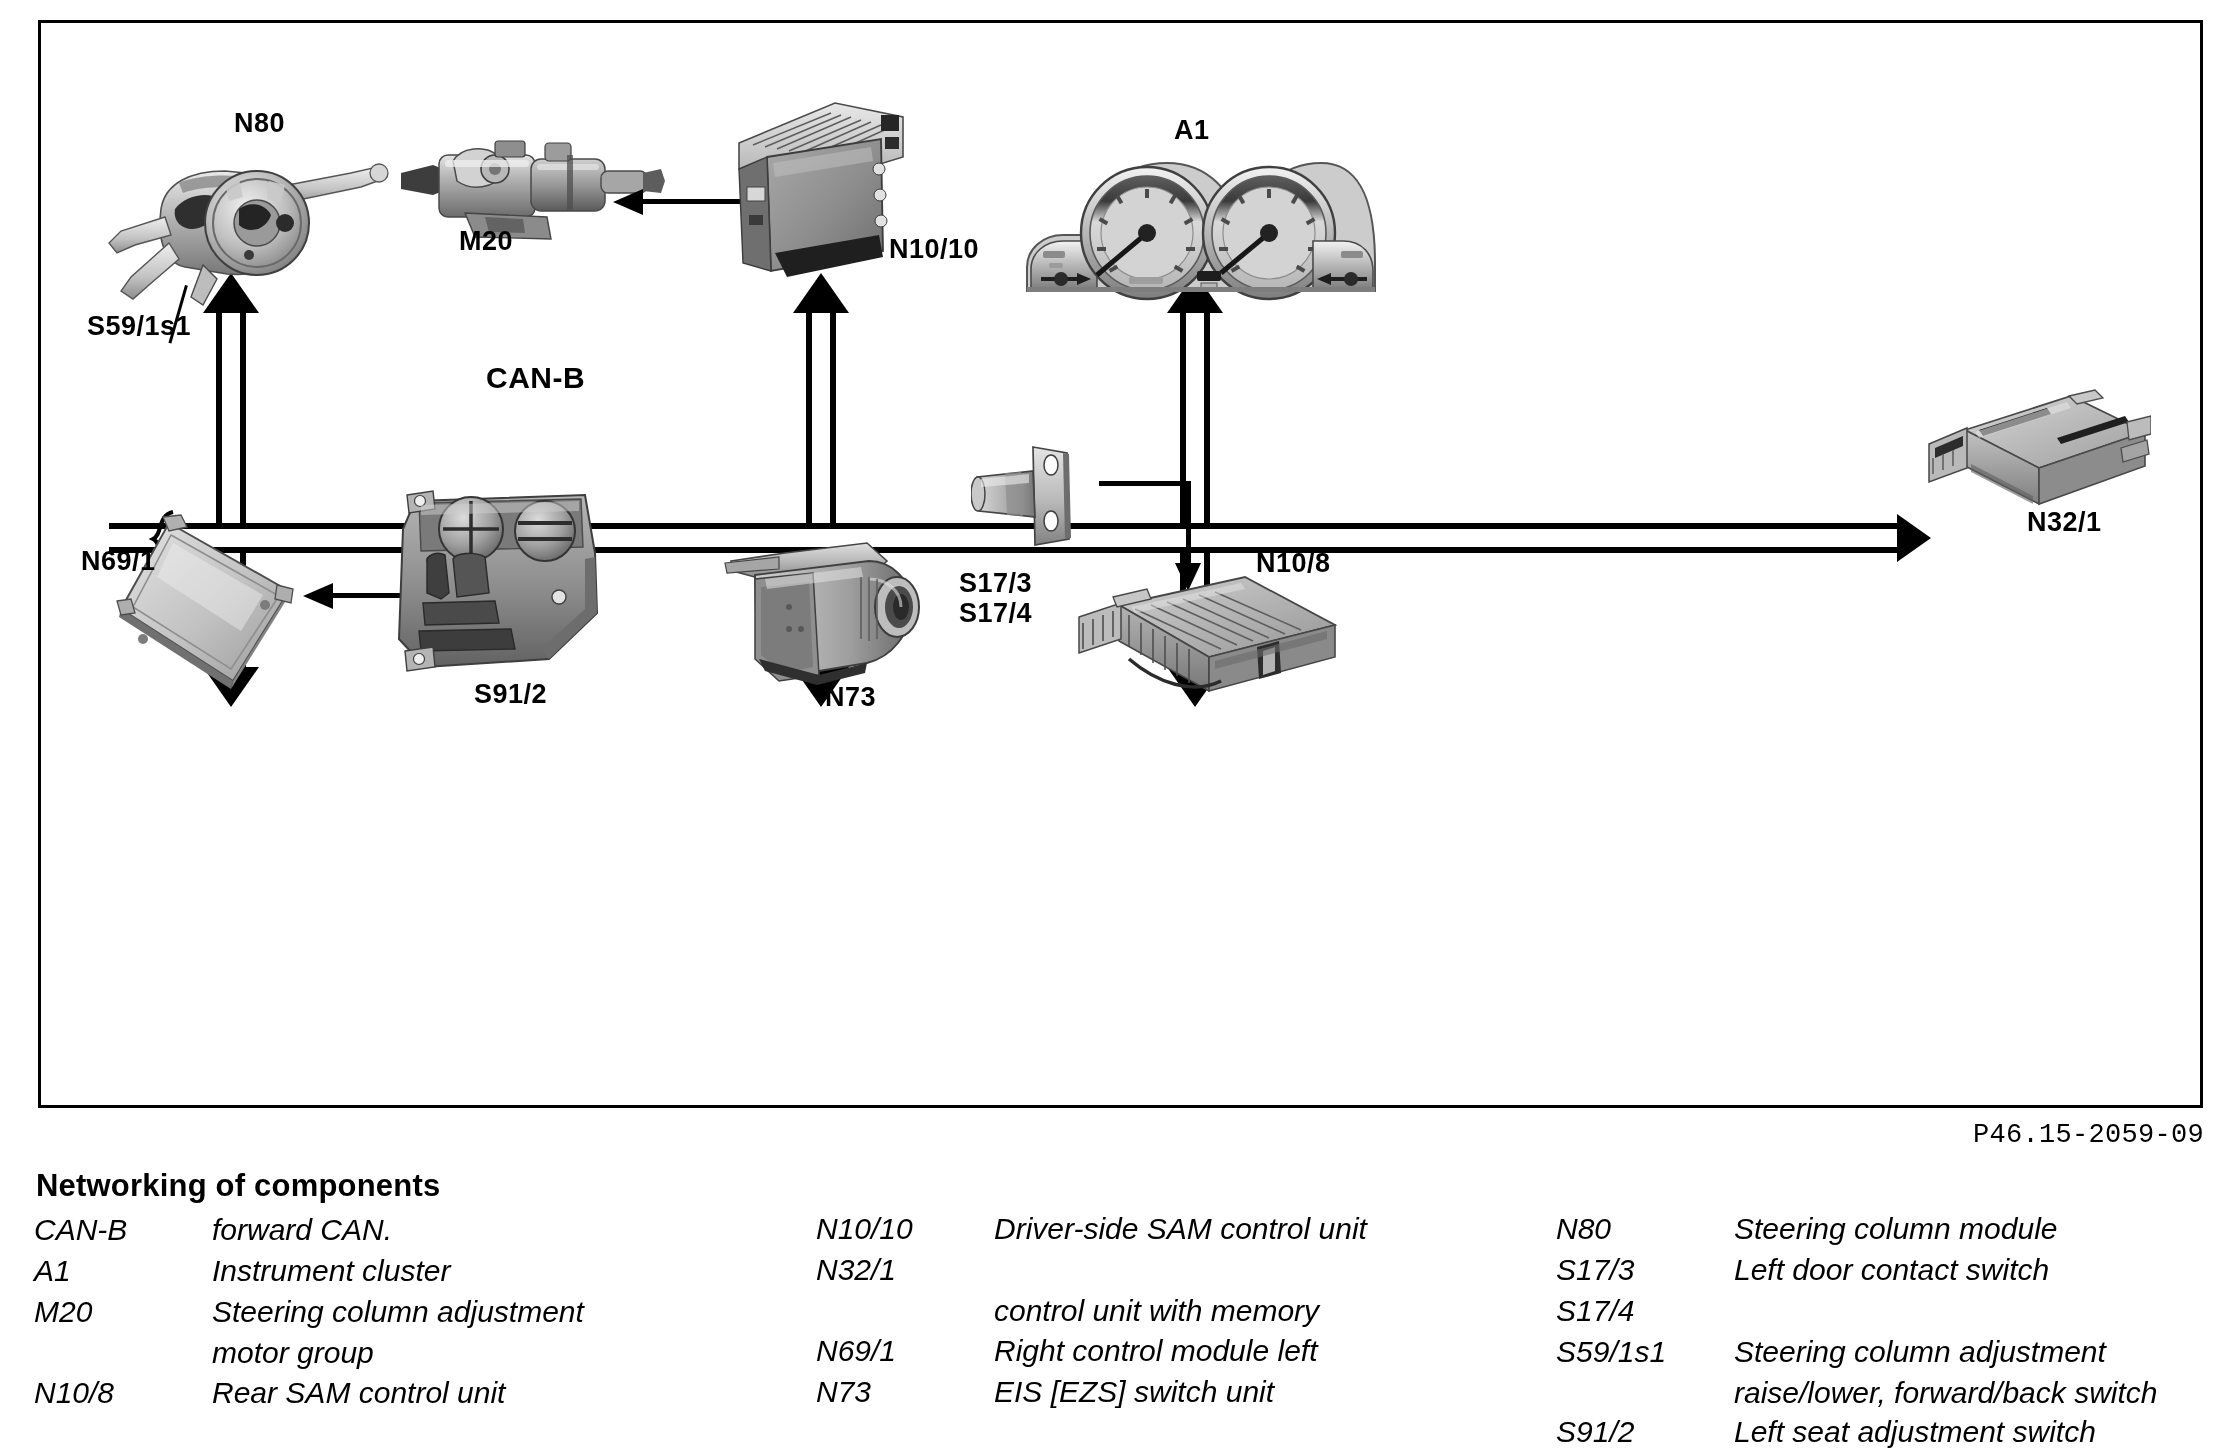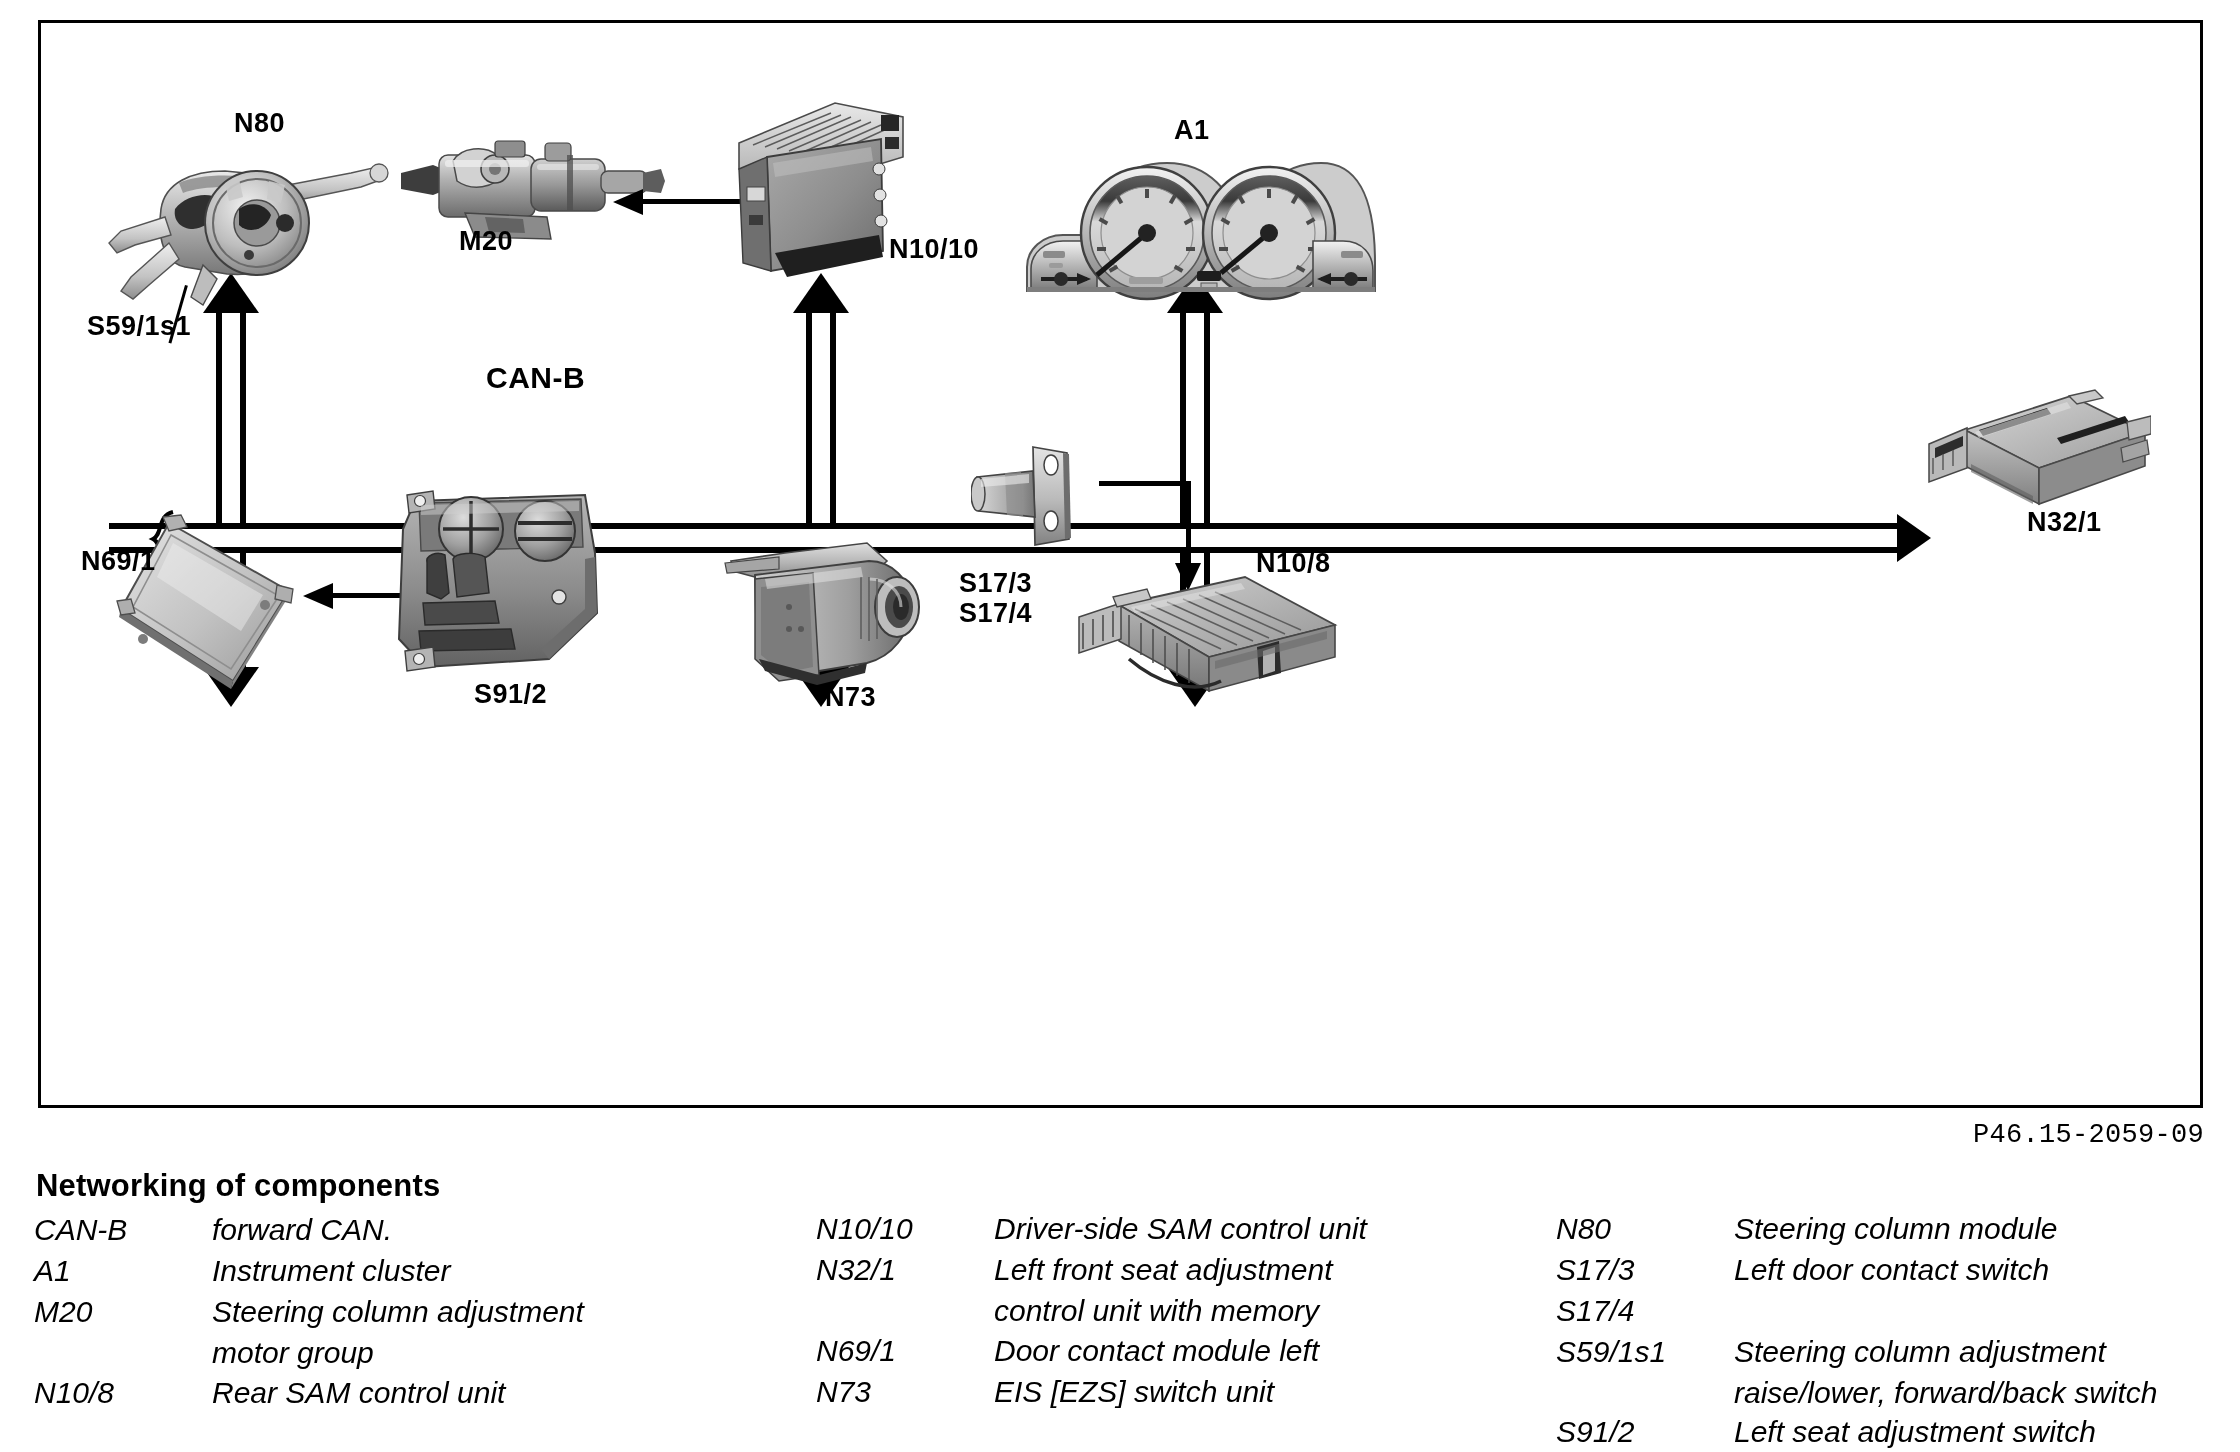--- a/index.html
+++ b/index.html
@@ -616,26 +616,25 @@
   </div>
 
   <div class="legend-col" id="legend-col-2">
     <div class="legend-spacer"></div>
     <div class="legend-row">
       <div class="legend-code">N10/10</div>
       <div class="legend-desc">Driver-side SAM control unit</div>
     </div>
     <div class="legend-row">
       <div class="legend-code">N32/1</div>
-      <div class="legend-desc">Left front seat adjustment</div>
     </div>
     <div class="legend-cont">control unit with memory</div>
     <div class="legend-row">
       <div class="legend-code">N69/1</div>
-      <div class="legend-desc">Door contact module left</div>
+      <div class="legend-desc">Right control module left</div>
     </div>
     <div class="legend-row">
       <div class="legend-code">N73</div>
       <div class="legend-desc">EIS [EZS] switch unit</div>
     </div>
   </div>
 
   <div class="legend-col" id="legend-col-3">
     <div class="legend-spacer"></div>
     <div class="legend-row">

